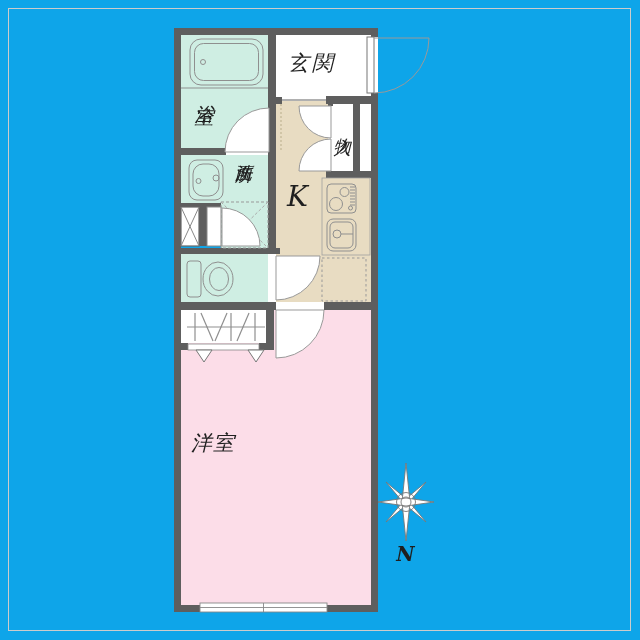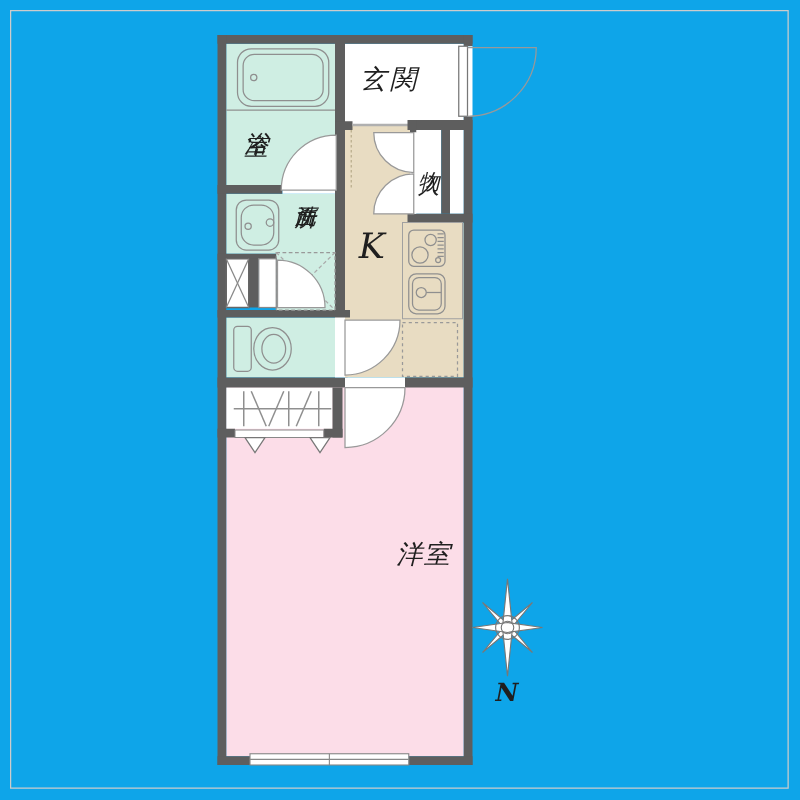--- a/index.html
+++ b/index.html
@@ -167,17 +167,17 @@
       <circle cx="406" cy="502" r="9.5" fill="none"></circle>
       <circle cx="406" cy="502" r="5" fill="none"></circle>
     </g>
   </svg>
 
   <div class="lbl vert" style="left:194px;top:90px;font-size:19px;height:60px">浴室</div>
   <div class="lbl" style="left:288px;top:52px;width:70px;font-size:21px;letter-spacing:3px">玄関</div>
   <div class="lbl vert" style="left:234px;top:151px;font-size:17px;height:62px">洗面所</div>
   <div class="lbl vert" style="left:333px;top:124px;font-size:17px;height:46px">物入</div>
   <div class="lbl" style="left:287px;top:182px;font-size:28px">K</div>
-  <div class="lbl" style="left:191px;top:430px;width:170px;text-align:right;font-size:21px;line-height:1.25">
+  <div class="lbl" style="left:191px;top:430px;width:170px;text-align:left;font-size:21px;line-height:1.25">
     <span style="display:block">洋室</span>
   </div>
   <div class="lbl" style="left:394px;top:543px;width:24px;text-align:center;font-size:20px;font-weight:bold">N</div>
 </div>
 
 </body></html>

